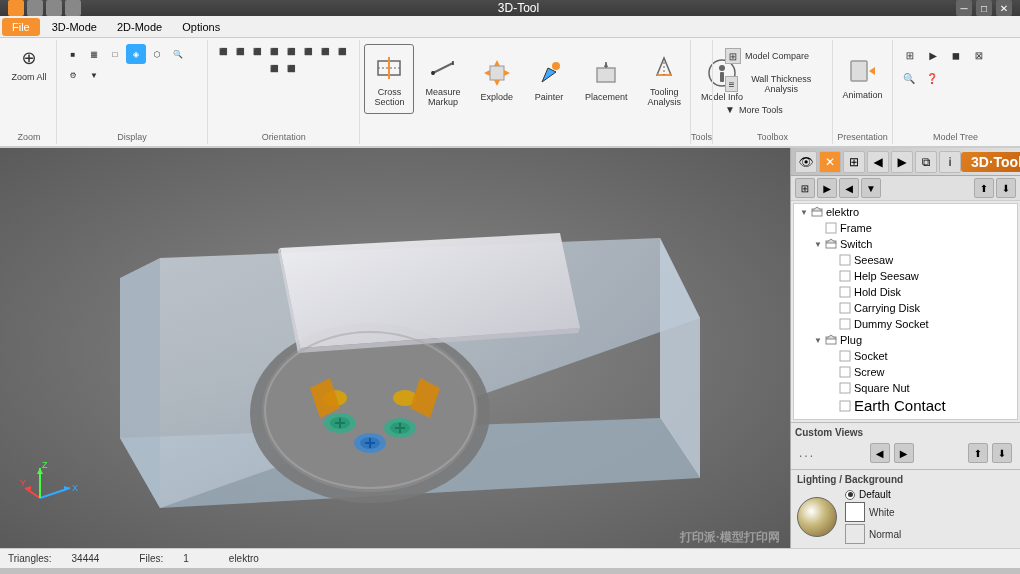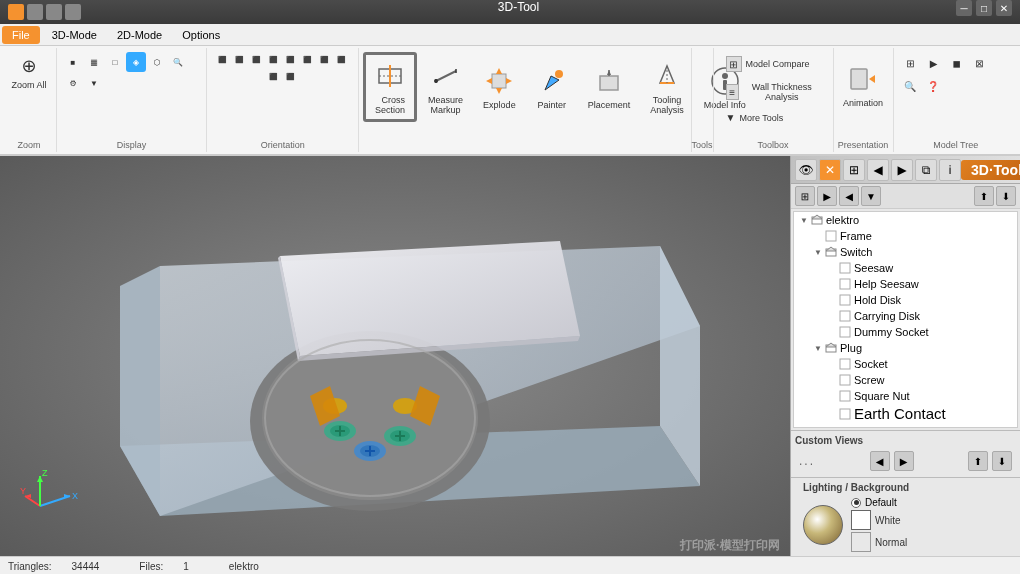--- a/index.html
+++ b/index.html
@@ -1,22 +1,23 @@
 <!DOCTYPE html>
 <html><head>
   <meta charset="utf-8">
   <style>
     * { box-sizing: border-box; margin: 0; padding: 0; }
     body { font-family: 'Segoe UI', Arial, sans-serif; font-size: 11px; background: #c0c0c0; width: 1020px; height: 574px; overflow: hidden; }
     
     
     #titlebar {
-      height: 24px;
+      height: 16px;
       background: linear-gradient(to bottom, #4a4a4a, #3a3a3a);
       display: flex;
+      align-items: center;
       justify-content: space-between;
       padding: 0 8px;
       color: #fff;
     }
     #titlebar .title { font-size: 12px; flex: 1; text-align: center; }
     #titlebar .win-controls { display: flex; gap: 4px; }
     #titlebar .win-controls span {
       width: 16px; height: 16px; background: #666; border-radius: 2px;
       display: flex; align-items: center; justify-content: center; font-size: 10px; cursor: pointer; color: #fff;
     }
@@ -336,21 +337,21 @@
         <div class="tb-btn" style="padding:1px; min-width:16px; height:16px; font-size:7px;">⬛</div>
         <div class="tb-btn" style="padding:1px; min-width:16px; height:16px; font-size:7px;">⬛</div>
         <div class="tb-btn" style="padding:1px; min-width:16px; height:16px; font-size:7px;">⬛</div>
         <div class="tb-btn" style="padding:1px; min-width:16px; height:16px; font-size:7px;">⬛</div>
         <div class="tb-btn" style="padding:1px; min-width:16px; height:16px; font-size:7px;">⬛</div>
       </div>
       <div class="toolbar-group-label">Orientation</div>
     </div>
 
     <div class="toolbar-group" style="min-width:280px; flex-direction:row; align-items:stretch; gap:2px; padding:4px;">
-      <div class="tb-btn-big" style="border:3px solid #737373;text-align:right;">
+      <div class="tb-btn-big" style="border:1px solid #737373;">
         <div class="icon">
           <svg width="30" height="30" viewBox="0 0 30 30">
             <rect x="4" y="8" width="22" height="14" fill="none" stroke="#666" stroke-width="1.5"></rect>
             <line x1="15" y1="4" x2="15" y2="26" stroke="#f5922f" stroke-width="2"></line>
             <line x1="4" y1="15" x2="26" y2="15" stroke="#666" stroke-width="1" stroke-dasharray="2,2"></line>
           </svg>
         </div>
         <div class="label">Cross<br>Section</div>
       </div>
       <div class="tb-btn-big">
@@ -713,21 +714,21 @@
         <span class="cv-dots">...</span>
         <div class="spacer"></div>
         <div class="panel-nav-btn">◀</div>
         <div class="panel-nav-btn">▶</div>
         <div class="spacer"></div>
         <div class="panel-nav-btn">⬆</div>
         <div class="panel-nav-btn">⬇</div>
       </div>
     </div>
 
-    <div class="panel-section" style="padding:4px 12px;">
+    <div class="panel-section" style="padding:4px 6px;">
       <div class="panel-section-title">Lighting / Background</div>
       <div style="display:flex; gap:8px; align-items:center; margin-top:4px;">
         <div class="lighting-sphere"></div>
         <div style="display:flex; flex-direction:column; gap:2px;">
           <div class="lighting-option">
             <div class="radio-dot active"></div>
             <span>Default</span>
           </div>
           <div style="display:flex; align-items:center; gap:4px;">
             <div class="color-swatch" style="background:#ffffff;"></div>

